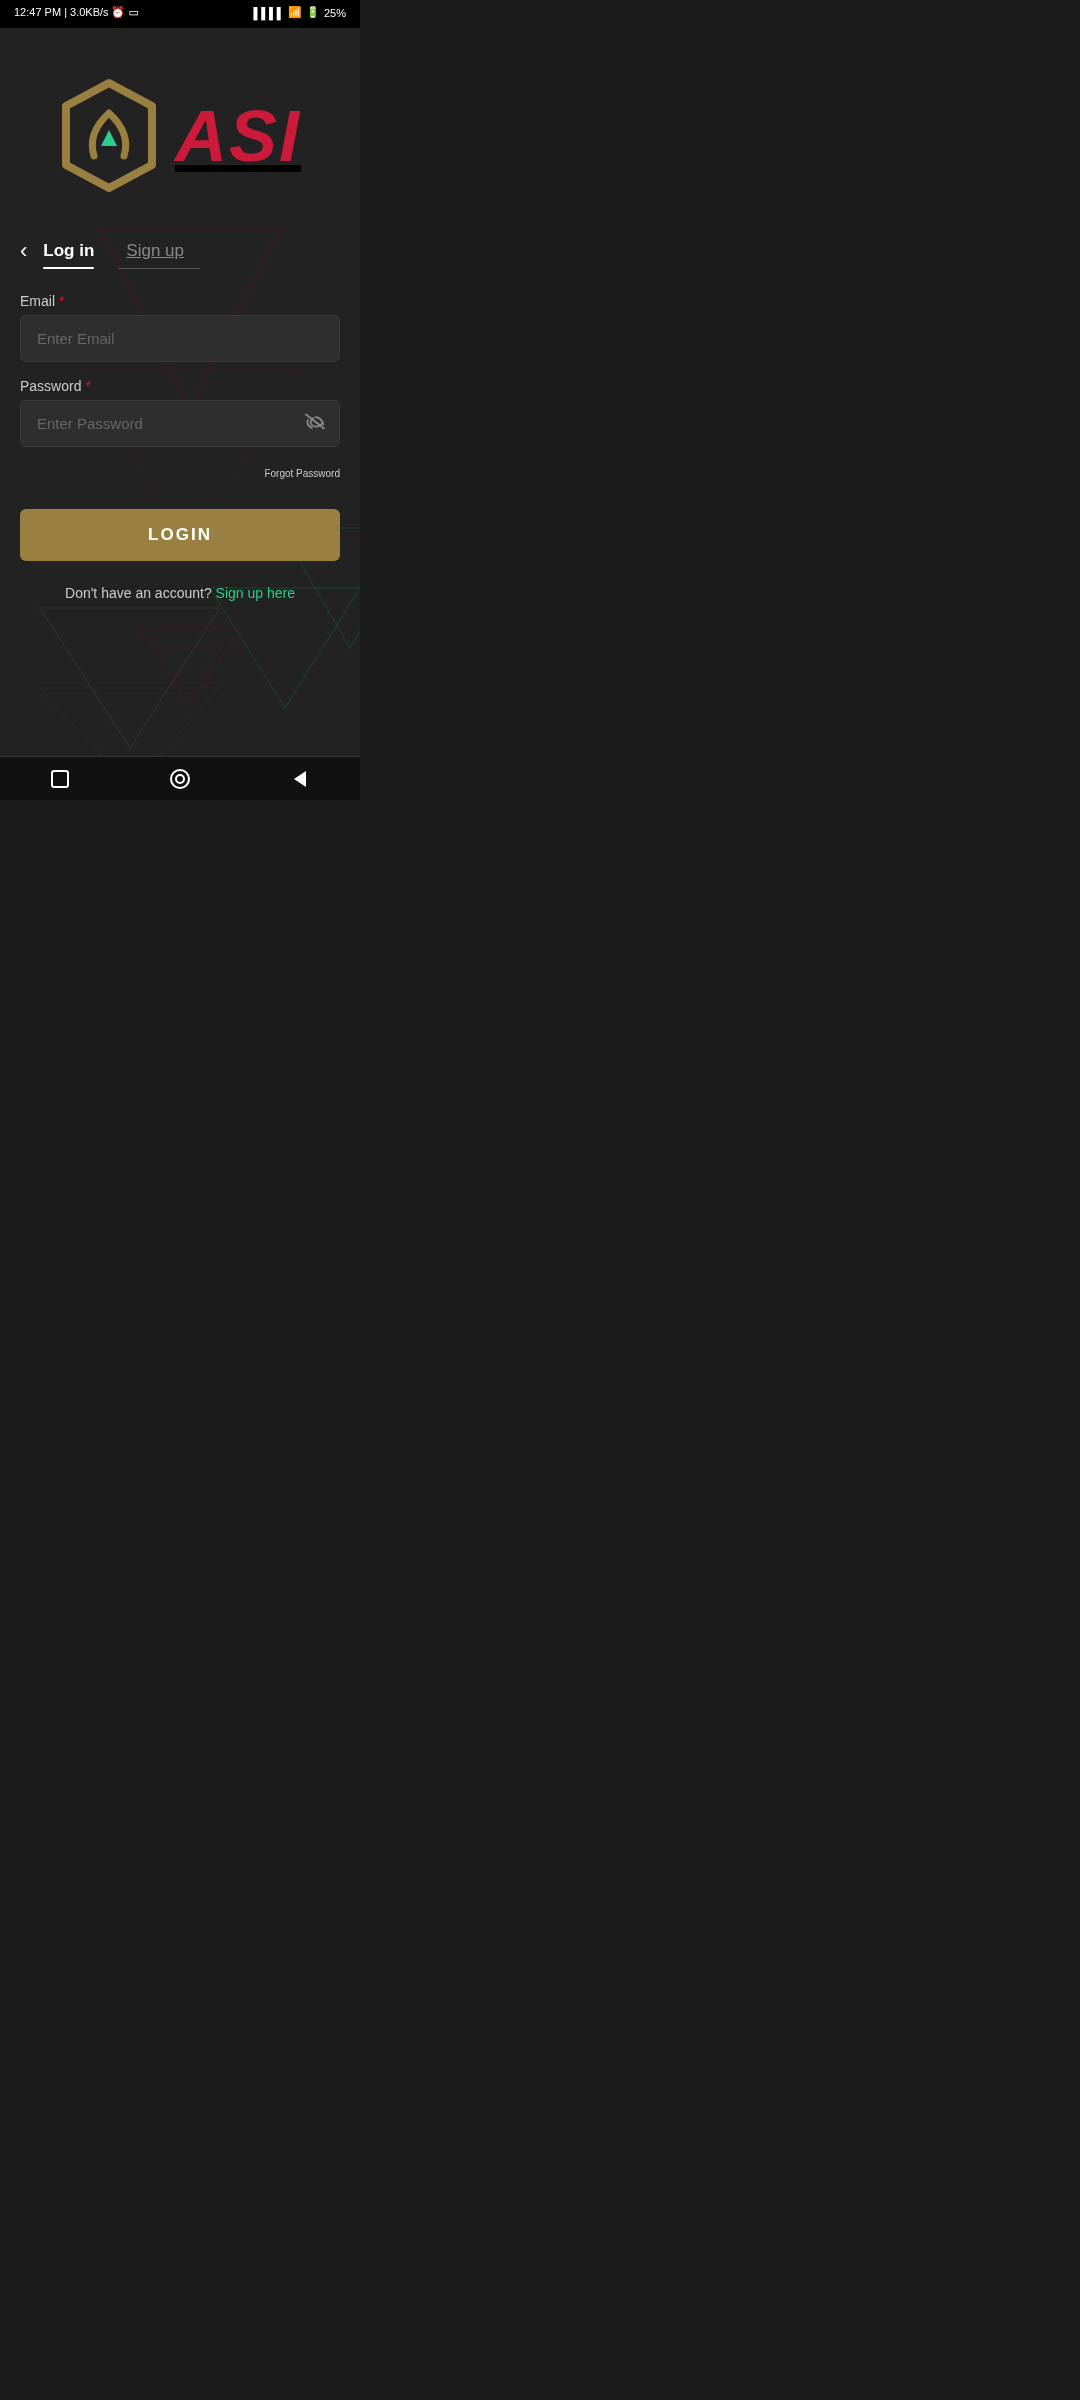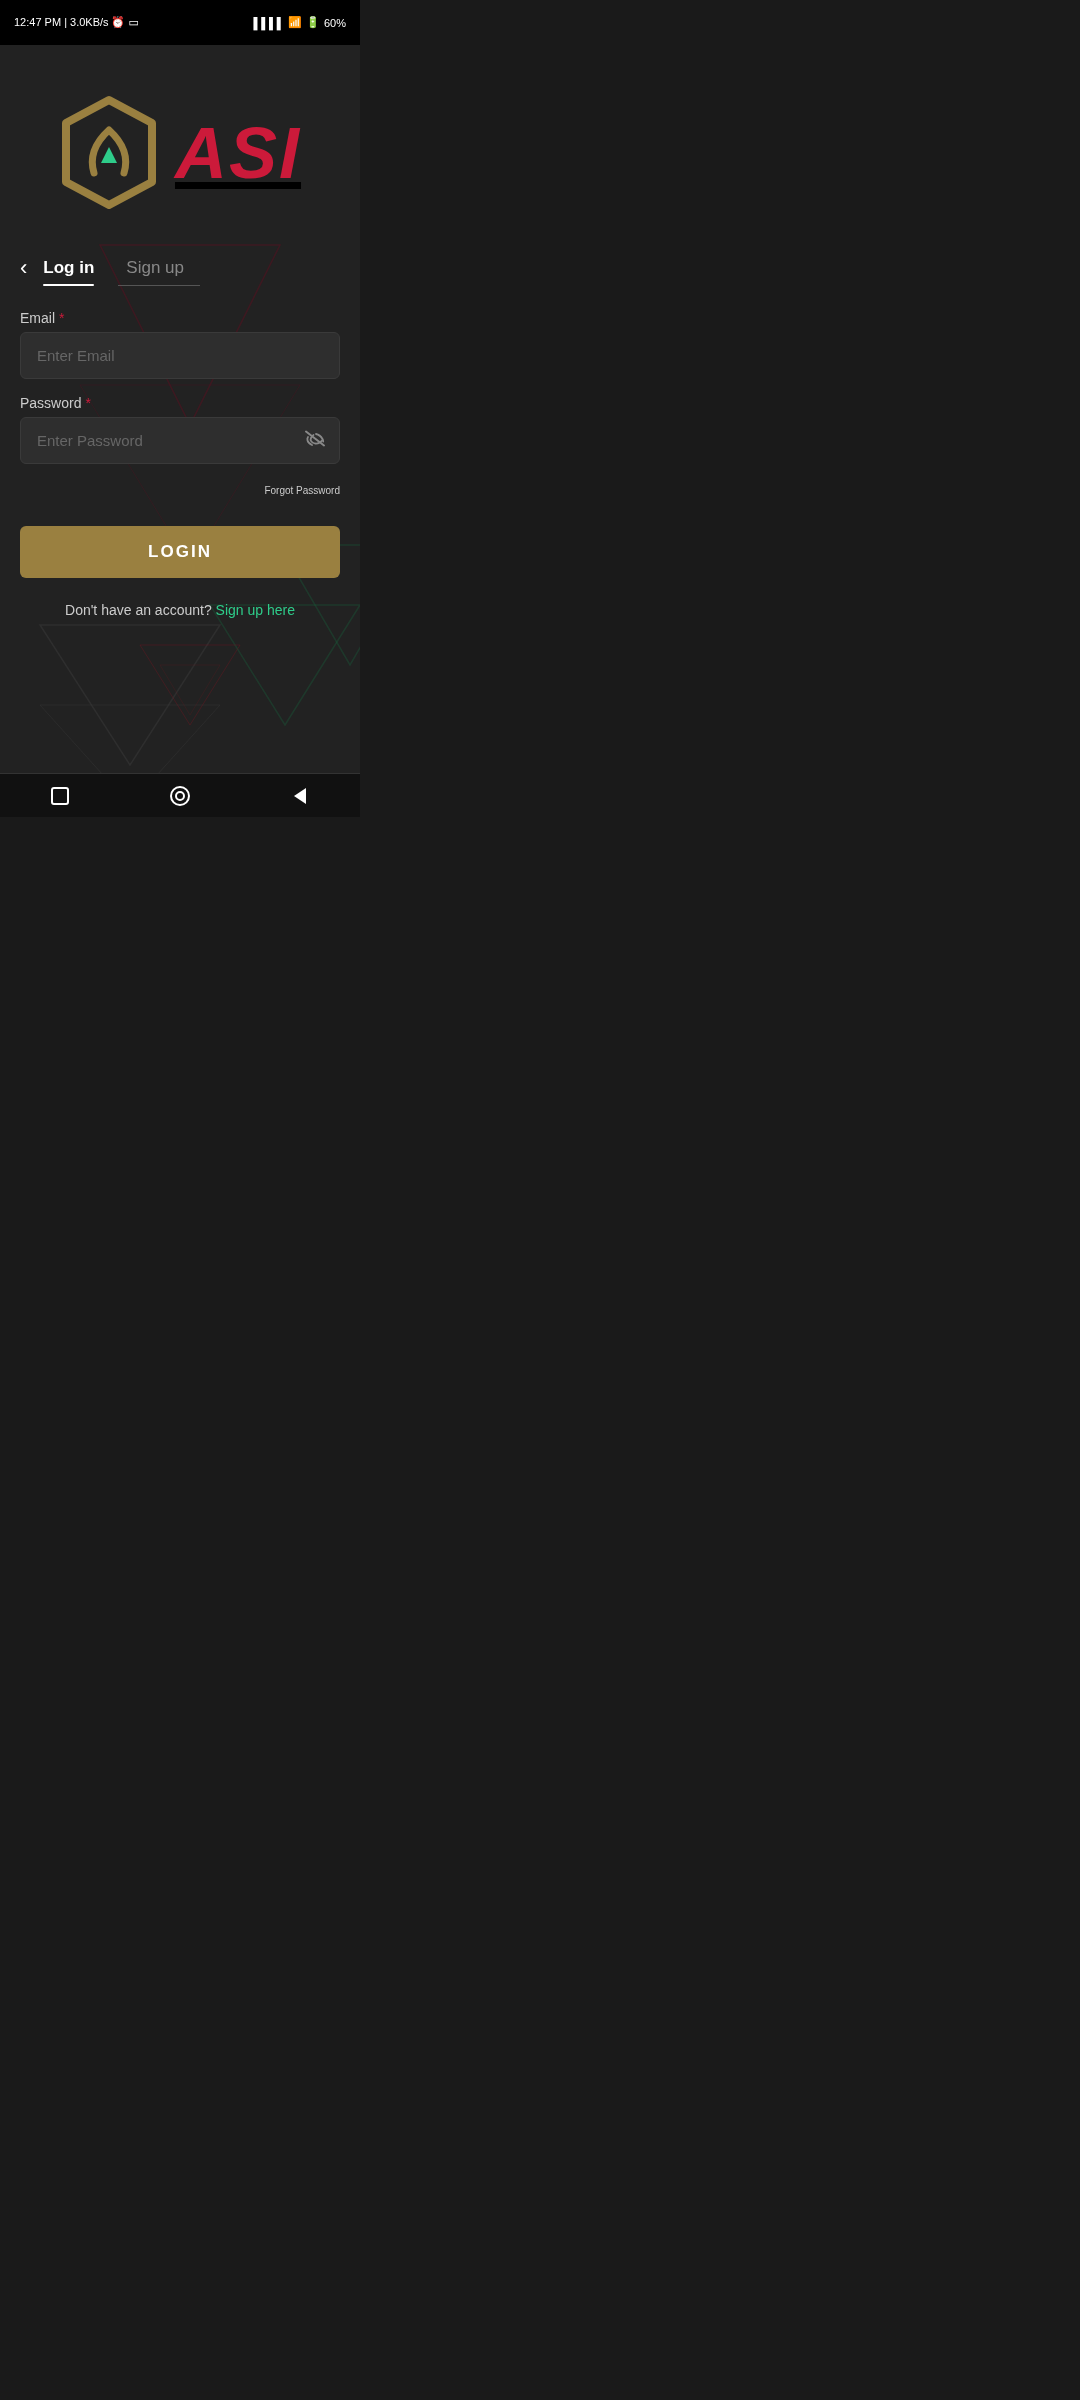--- a/index.html
+++ b/index.html
@@ -15,22 +15,22 @@
     }
 
     
     .status-bar {
       background: #000;
       color: #fff;
       font-size: 11px;
       padding: 6px 14px;
       display: flex;
       justify-content: space-between;
-      align-items: center;
-      height: 45px;
+      align-items: flex-start;
+      height: 28px;
     }
     .status-left { font-size: 11px; }
     .status-right {
       display: flex;
       align-items: center;
       gap: 4px;
       font-size: 11px;
     }
 
     
@@ -115,20 +115,21 @@
       left: 8px;
       right: 16px;
       height: 2.5px;
       background: #fff;
       border-radius: 2px;
     }
 
     .tab-signup {
       color: #888;
       font-weight: 400;
+      text-decoration: underline;
     }
     .tab-signup::after {
       content: '';
       position: absolute;
       bottom: 0;
       left: 0;
       right: 0;
       height: 1px;
       background: #555;
     }
@@ -263,21 +264,21 @@
   <span class="status-left">
     <span>12:47 PM</span>
     <span> | </span>
     <span>3.0KB/s</span>
     <span> ⏰ ▭</span>
   </span>
   <span class="status-right">
     <span>▌▌▌▌</span>
     <span>📶</span>
     <span>🔋</span>
-    <span>60%</span>
+    <span>25%</span>
   </span>
 </div>
 
 <div class="app-content">
 
   <svg class="bg-triangles" viewBox="0 0 360 780" xmlns="http://www.w3.org/2000/svg" preserveAspectRatio="none">
 
     <polygon points="100,200 280,200 190,380" fill="none" stroke="#5a1020" stroke-width="1.5" opacity="0.5"></polygon>
     <polygon points="80,340 300,340 190,520" fill="none" stroke="#5a1020" stroke-width="1" opacity="0.3"></polygon>
 

